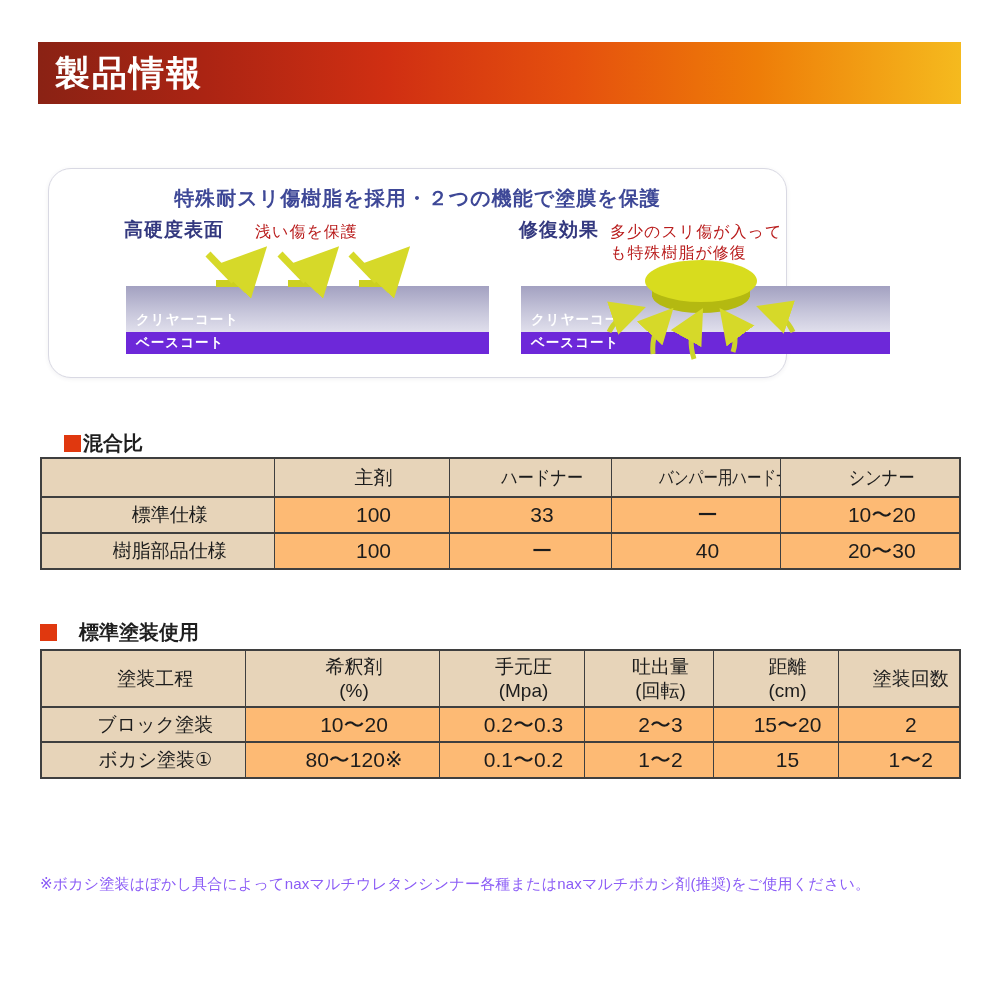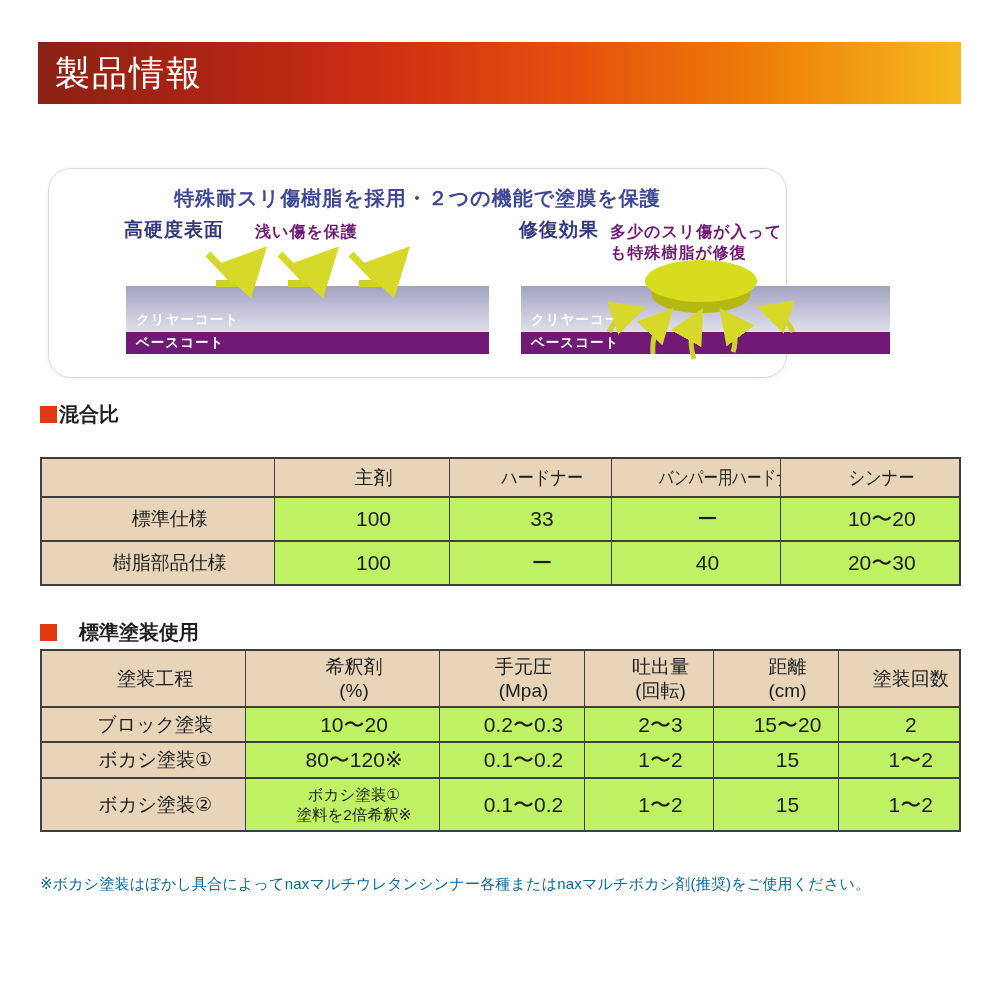--- a/index.html
+++ b/index.html
@@ -6,89 +6,89 @@
   html,body { background:#ffffff; }
   body { font-family:"Liberation Sans","DejaVu Sans",sans-serif; color:#222; }
   .page { position:relative; width:1000px; height:1000px; background:#fff; overflow:hidden; }
 
   
   .banner {
     position:absolute; left:38px; top:42px; width:923px; height:62px;
     background:linear-gradient(90deg,#8a2214 0%,#ab2413 18%,#d02f12 38%,#e5500e 58%,#ee7d08 78%,#f5ba1e 100%);
   }
   .banner-title {
-    color:#fff; font-weight:normal; font-size:35px; line-height:62px;
+    color:#fff; font-weight:bold; font-size:35px; line-height:62px;
     padding-left:17px; letter-spacing:2px;
   }
 
   
   .card {
     position:absolute; left:48px; top:168px; width:739px; height:210px;
     background:#fff; border:1.5px solid #d9d9e3; border-radius:23px;
     box-shadow:0 1px 4px rgba(60,60,90,0.08);
   }
   .card-title {
     position:absolute; left:0; top:16px; width:100%; text-align:center;
     color:#3e4897; font-size:20px; font-weight:bold; letter-spacing:1px;
   }
   .diag-heading { position:absolute; font-size:19px; font-weight:bold; color:#34397f; letter-spacing:1px; }
-  .diag-sub { position:absolute; font-size:16px; color:#701a75; letter-spacing:1px;font-weight:bold; }
+  .diag-sub { position:absolute; font-size:16px; color:#b91c1c; letter-spacing:1px; }
   .hard-heading { left:75px; top:48px; }
   .hard-sub { left:206px; top:53px; }
   .repair-heading { left:470px; top:48px; }
   .repair-sub { left:561px; top:53px; }
 
   .layers { position:absolute; top:117px; }
   .layers-left { left:77px; width:363px; }
   .layers-right { left:472px; width:369px; }
   .clearcoat {
     position:relative; width:100%; height:46px;
     background:linear-gradient(180deg,#a3a1c1 0%,#c6c5da 55%,#e0dfec 100%);
   }
-  .basecoat { position:relative; width:100%; height:22px; background:#701a75; }
+  .basecoat { position:relative; width:100%; height:22px; background:#6d28d9; }
   .layer-label {
     position:absolute; left:10px; color:#ffffff; font-weight:bold; font-size:13.5px; letter-spacing:1px;
   }
   .clearcoat .layer-label { bottom:3px; }
   .basecoat .layer-label { top:50%; transform:translateY(-50%); }
 
   .card-svg { position:absolute; left:0; top:0; width:905px; height:210px; pointer-events:none; }
 
   
   .section-heading { position:absolute; left:40px; font-size:20px; font-weight:bold; color:#1f1f1f; display:flex; align-items:center; }
   .bullet { display:inline-block; width:17px; height:17px; background:#e0380f; margin-right:2px; }
-  .h-mix { top:401px; }
+  .h-mix { top:430px;margin-left:24px; }
   .h-usage { top:619px;gap:20px; }
 
   
   table { border-collapse:collapse; table-layout:fixed; position:absolute; left:40px; background:#fff; }
   td, th {
     border:2px solid #3f3f3f; border-left-width:1px; border-right-width:1px;
     text-align:center; vertical-align:middle; font-weight:normal;
     color:#1c1c1c; overflow:hidden; white-space:nowrap;padding-left:24px;
   }
   td:first-child, th:first-child { border-left-width:2px; }
   td:last-child, th:last-child { border-right-width:2px; }
   .hdr { background:#e7d4b9; font-size:19px; }
   .lbl { background:#e7d4b9; font-size:19px; }
-  .val { background:#bef264; font-size:21px; }
+  .val { background:#fdba74; font-size:21px; }
   .t-mix { top:457px; width:919px; }
   .t-mix tr.head { height:39px; }
-  .t-mix tr.data { height:44px;border-radius:7px; }
+  .t-mix tr.data { height:36px;border-radius:7px; }
   .t-usage { top:649px; width:919px; }
   .t-usage tr.head { height:57px; }
   .t-usage tr.r1, .t-usage tr.r3 { height:36px; }
   .t-usage tr.r2 { height:35px; }
   .t-usage tr.r4 { height:53px; }
   .cond { display:inline-block; transform:scaleX(0.85); transform-origin:center; }
   .cond-x { display:inline-block; transform:scaleX(0.76); transform-origin:center; }
   .hdr2 { line-height:1.22;margin-left:24px; }
   .small2 { font-size:15.5px; line-height:1.25; }
 
-  .footnote { position:absolute; left:40px; top:875px; font-size:15px; color:#0369a1; letter-spacing:0.2px; }
+  .footnote { position:absolute; left:40px; top:875px; font-size:15px; color:#8b5cf6; letter-spacing:0.2px; }
 </style>
 </head>
 <body>
 
 <div class="page">
 
   <div class="banner">
     <div class="banner-title">製品情報</div>
   </div>
 
@@ -241,29 +241,18 @@
       <td class="val">2</td>
     </tr>
     <tr class="r3">
       <td class="lbl">ボカシ塗装①</td>
       <td class="val">80〜120※</td>
       <td class="val">0.1〜0.2</td>
       <td class="val">1〜2</td>
       <td class="val">15</td>
       <td class="val">1〜2</td>
     </tr>
-    <tr class="r4">
-      <td class="lbl">ボカシ塗装②</td>
-      <td class="val small2">
-        <div>ボカシ塗装①</div>
-        <div>塗料を2倍希釈※</div>
-      </td>
-      <td class="val">0.1〜0.2</td>
-      <td class="val">1〜2</td>
-      <td class="val">15</td>
-      <td class="val">1〜2</td>
-    </tr>
   </tbody>
     </table>
 
   <div class="footnote">※ボカシ塗装はぼかし具合によってnaxマルチウレタンシンナー各種またはnaxマルチボカシ剤(推奨)をご使用ください。</div>
 
 </div>
 
 </body></html>

